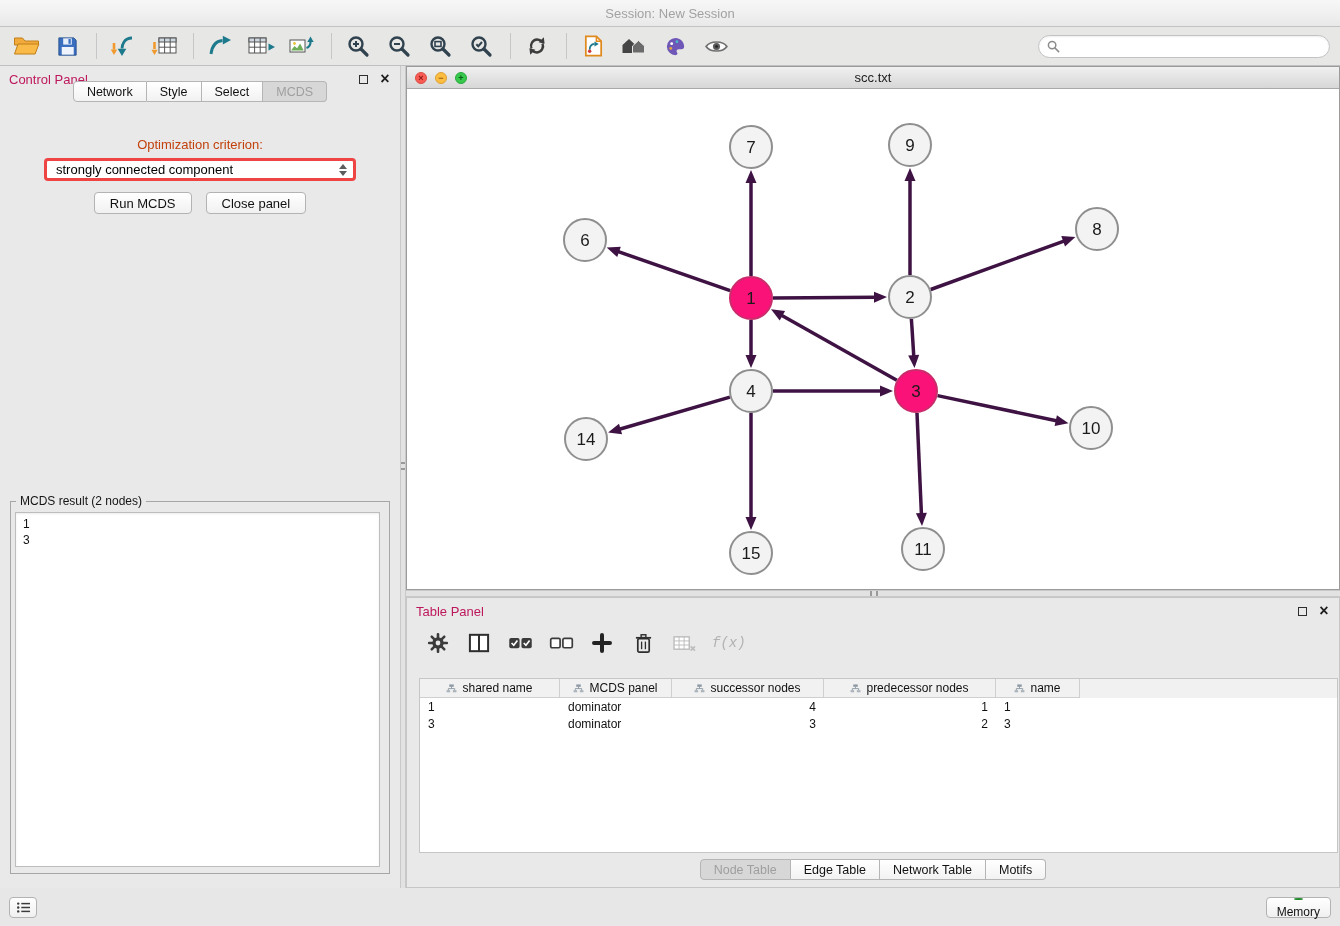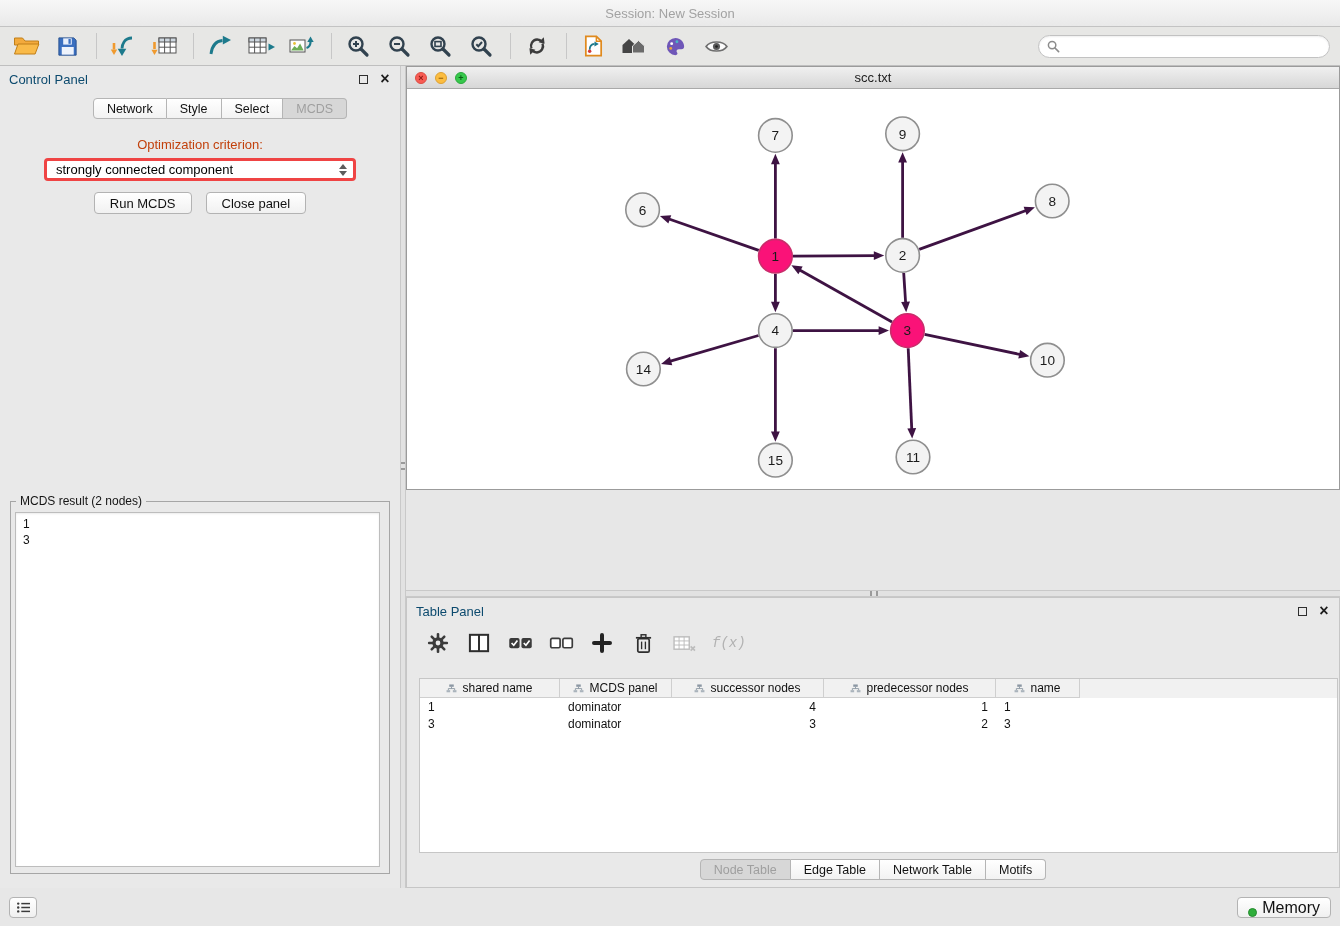--- a/index.html
+++ b/index.html
@@ -26,56 +26,56 @@
   .control-panel { position:absolute; left:0; top:66px; width:400px; height:822px; background:#e9e9e9; }
   .v-splitter { position:absolute; left:400px; top:66px; width:6px; height:822px; background:#e2e2e2;
     border-left:1px solid #c9c9c9; border-right:1px solid #c9c9c9; }
   .v-splitter .grip { position:absolute; top:392px; left:0; width:4px; height:20px; }
   .v-splitter .grip i { display:block; height:2px; background:#9a9a9a; margin:4px 0; }
   .h-splitter { position:absolute; left:406px; top:590px; width:934px; height:7px; background:#e2e2e2;
     border-top:1px solid #c9c9c9; border-bottom:1px solid #c9c9c9; }
   .h-splitter .grip { position:absolute; left:458px; top:0; height:5px; width:20px; display:flex; gap:4px; justify-content:center; }
   .h-splitter .grip i { display:block; width:2px; height:5px; background:#9a9a9a; }
 
-  .panel-header { height:26px; display:flex; align-items:center; padding:0 9px; font-size:13px; color:#0c4a6e; }
+  .panel-header { height:26px; display:flex; align-items:center; padding:0 9px; font-size:13px; color:#be185d; }
   .ph-spacer { flex:1; }
   .float-box { width:9px; height:9px; border:1.5px solid #2e2e2e; margin-right:11px; cursor:pointer; }
   .close-x { width:12px; height:14px; cursor:pointer; font-size:16px; font-weight:bold; color:#1c1c1c; line-height:13px; text-align:center; }
   .close-x::after { content:"×"; }
 
   
   .segbar { display:flex; justify-content:center; }
   .seg { height:21px; padding:0 13px; font-size:12.5px; display:flex; align-items:center;
     background:linear-gradient(#ffffff,#f2f2f2); border:1px solid #b5b5b5; border-left:none;
     color:#111; cursor:pointer; white-space:nowrap; }
   .seg:first-child { border-left:1px solid #b5b5b5; border-radius:4px 0 0 4px; }
   .seg:last-child { border-radius:0 4px 4px 0; }
   .seg.active { background:#d7d7d7; color:#9f9f9f; }
-  .cp-tabs { position:absolute; top:32px; left:0; width:100%;margin-left:20px; }
+  .cp-tabs { position:absolute; top:15px; left:0; width:100%; }
 
   .opt-label { position:absolute; top:71px; width:100%; text-align:center; font-size:13px; color:#c2410c; }
   .dropdown { position:absolute; top:92px; left:44px; width:312px; height:23px; background:#fff;
     border:3px solid #ef4444; border-radius:4px; display:flex; align-items:center;
     padding:0 6px 0 9px; font-size:13px; cursor:pointer; }
   .stepper { margin-left:auto; display:flex; flex-direction:column; gap:2px; }
   .tri-up { width:0; height:0; border-left:4px solid transparent; border-right:4px solid transparent; border-bottom:5px solid #5c5c5c; }
   .tri-dn { width:0; height:0; border-left:4px solid transparent; border-right:4px solid transparent; border-top:5px solid #5c5c5c; }
   .cp-buttons { position:absolute; top:126px; left:0; width:100%; display:flex; justify-content:center; gap:14px; }
   .macbtn { height:22px; padding:0 15px; font-size:13px; background:linear-gradient(#ffffff,#f1f1f1);
     border:1px solid #b3b3b3; border-radius:4px; cursor:pointer; color:#111; }
 
   .result-fieldset { position:absolute; top:428px; left:10px; width:380px; height:380px;
     border:1px solid #a6a6a6; background:#e9e9e9; }
   .result-fieldset legend { font-size:12px; color:#141414; padding:0 4px; margin-left:5px; }
   .result-box { position:absolute; top:4px; left:4px; right:9px; bottom:6px; background:#fff;
     border:1px solid #bdbdbd; box-shadow:inset 0 1px 2px rgba(0,0,0,.08); overflow:hidden; padding:3px 7px; }
   .result-line { font-size:12px; line-height:16px; color:#111; }
 
   
-  .network-window { position:absolute; left:406px; top:66px; width:934px; height:424px;
+  .network-window { position:absolute; left:406px; top:66px; width:934px; height:524px;
     border:1px solid #9b9b9b; background:#fff; }
   .nw-titlebar { position:relative; height:22px; background:linear-gradient(#f0f0f0,#d7d7d7);
     border-bottom:1px solid #a9a9a9; display:flex; align-items:center; }
   .nw-title { position:absolute; left:0; right:0; text-align:center; font-size:13px; color:#1b1b1b; }
   .traffic { display:flex; gap:8px; padding-left:8px; z-index:2; }
   .tl { width:12px; height:12px; border-radius:50%; font-size:9px; font-weight:bold; line-height:11px;
     text-align:center; cursor:pointer; }
   .tl.red { background:#f85c54; border:1px solid #da4d44; color:#8c1713; }
   .tl.red::after { content:"×"; }
   .tl.yellow { background:#fcbd40; border:1px solid #dda134; color:#8f5d08; }
@@ -101,22 +101,22 @@
   .trow { display:flex; height:17px; align-items:center; cursor:pointer; }
   .tcell { font-size:12px; color:#111; padding:0 8px; flex:0 0 auto; white-space:nowrap; overflow:hidden; }
   .tp-tabs { position:absolute; top:261px; left:0; width:100%; }
 
   
   .status-bar { position:absolute; top:888px; left:0; width:1340px; height:38px; background:#e7e7e7;
     display:flex; align-items:center; padding:0 9px; }
   .list-btn { width:28px; height:21px; background:linear-gradient(#ffffff,#f0f0f0); border:1px solid #b3b3b3;
     border-radius:4px; display:flex; align-items:center; justify-content:center; cursor:pointer; }
   .memory-btn { margin-left:auto; height:21px; padding:0 10px; background:linear-gradient(#ffffff,#f0f0f0);
-    border:1px solid #b3b3b3; border-radius:4px; display:flex; align-items:flex-end; gap:5px;
-    font-size:16px; color:#111; cursor:pointer; }
+    border:1px solid #b3b3b3; border-radius:4px; display:flex; align-items:center; gap:5px;
+    font-size:12px; color:#111; cursor:pointer;flex-direction:column; }
   .mem-dot { width:9px; height:9px; border-radius:50%; background:#2fae3b; border:1px solid #238a2d; }
 </style>
 </head>
 <body>
 
 <div class="titlebar">
   <span class="titlebar-title">Session: New Session</span>
 </div>
 
 <div class="main-toolbar">

